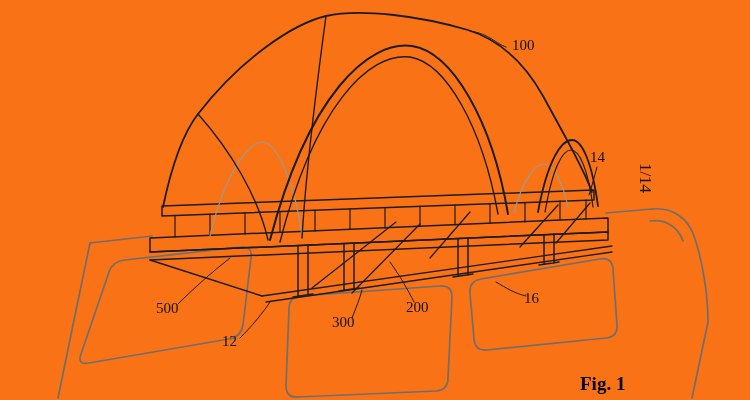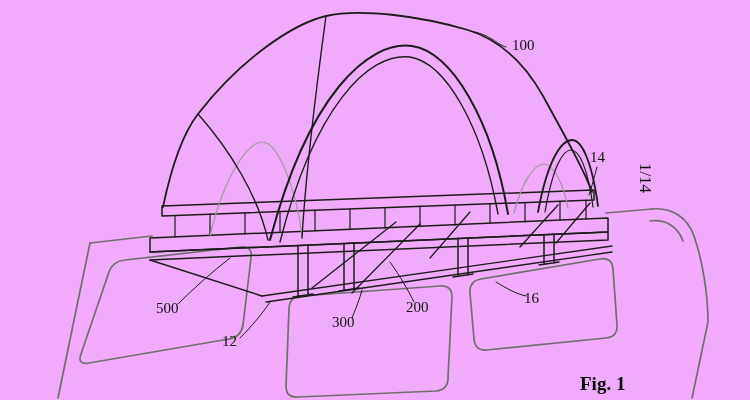--- a/index.html
+++ b/index.html
@@ -5,21 +5,21 @@
   html, body {
     margin: 0;
     padding: 0;
     background: #ffffff;
     font-family: "Liberation Serif", "DejaVu Serif", serif;
   }
   .sheet {
     position: relative;
     width: 750px;
     height: 400px;
-    background: #f0abfc;
+    background: #f97316;
     overflow: hidden;
   }
   svg { display: block; }
   .num {
     font-family: "Liberation Serif", "DejaVu Serif", serif;
     font-size: 15px;
     fill: #111111;
   }
   .sheetnum {
     font-family: "Liberation Serif", "DejaVu Serif", serif;

